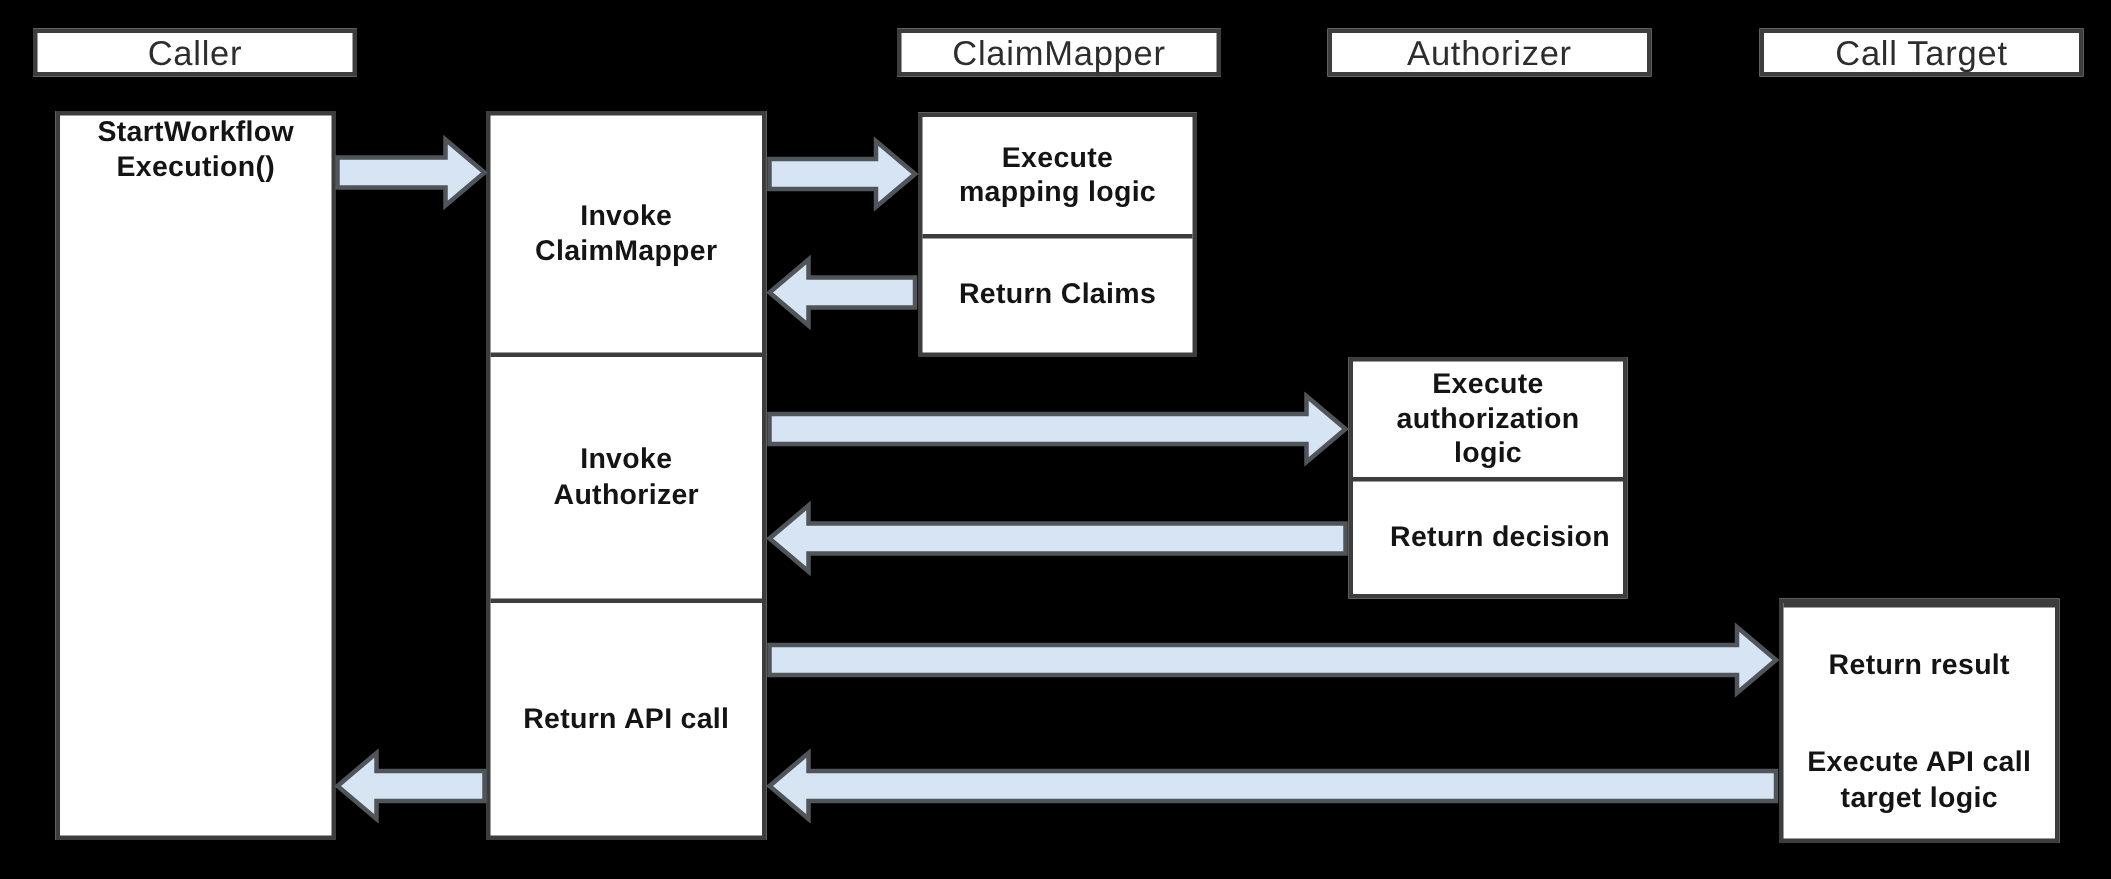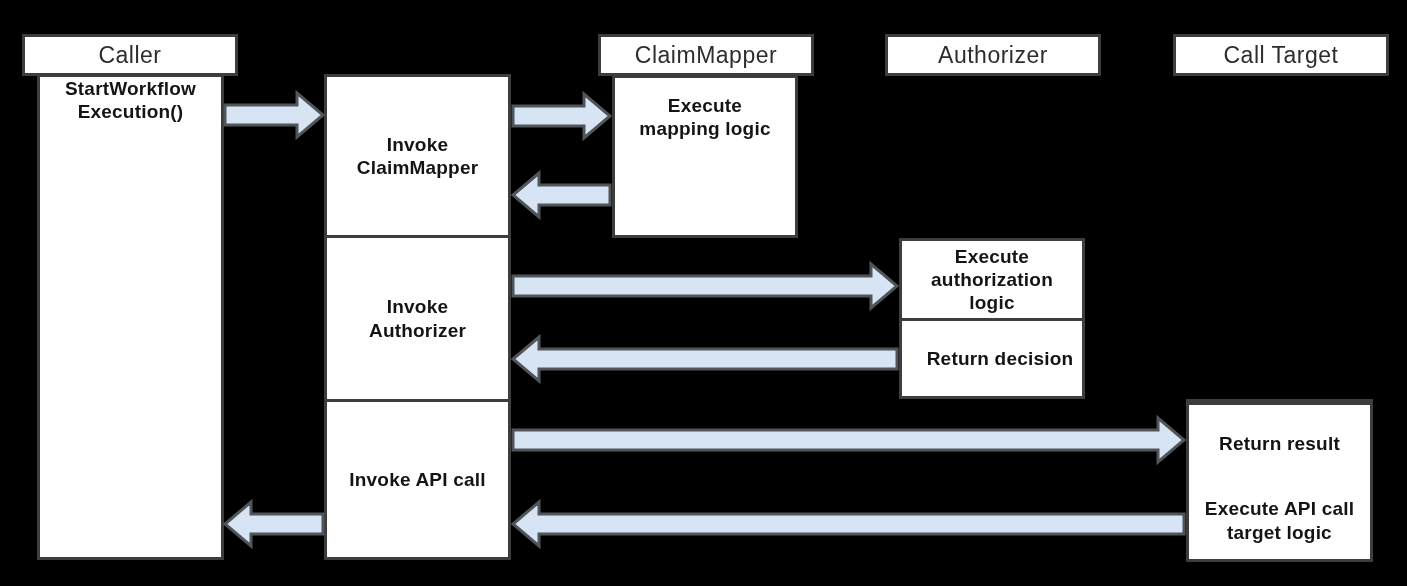--- a/index.html
+++ b/index.html
@@ -6,22 +6,22 @@
   .stage {
     position: relative;
     width: 1407px;
     height: 586px;
     background: #000000;
     font-family: "Liberation Sans", "DejaVu Sans", sans-serif;
     overflow: hidden;
   }
   .hdr {
     position: absolute;
-    top: 34px;
-    height: 42px;
+    top: 19px;
+    height: 32px;
     width: 216px;
     background: #ffffff;
     border: 3px solid #3d3d3d;
     box-sizing: border-box;
     display: flex;
     align-items: center;
     justify-content: center;
     font-size: 23px;
     font-weight: 400;
     color: #2d2d2d;
@@ -91,28 +91,31 @@
   <div class="stack" style="left:324px;top:74px;width:187px;height:486px;">
     <div class="row" style="height:158px;">
         <span class="btxt">Invoke
 ClaimMapper</span>
       </div>
     <div class="row bt" style="height:164px;">
         <span class="btxt">Invoke
 Authorizer</span>
       </div>
     <div class="row bt" style="height:158px;">
-        <span class="btxt">Invoke API call</span>
+        <span class="btxt">Return API call</span>
       </div>
   </div>
 
   <div class="stack" style="left:612px;top:75px;width:186px;height:163px;">
     <div class="row" style="height:78px;">
         <span class="btxt">Execute
 mapping logic</span>
+      </div>
+    <div class="row bt" style="height:79px;">
+        <span class="btxt">Return Claims</span>
       </div>
   </div>
 
   <div class="stack" style="left:899px;top:238px;width:186px;height:161px;">
     <div class="row" style="height:77px;">
         <span class="btxt">Execute
 authorization
 logic</span>
       </div>
     <div class="row bt" style="height:78px;padding-left:16px;">

